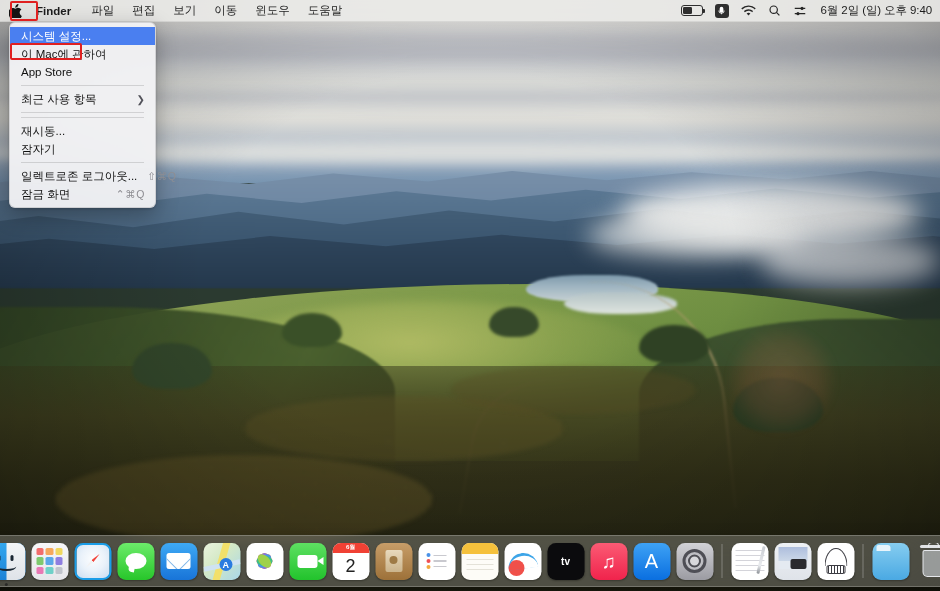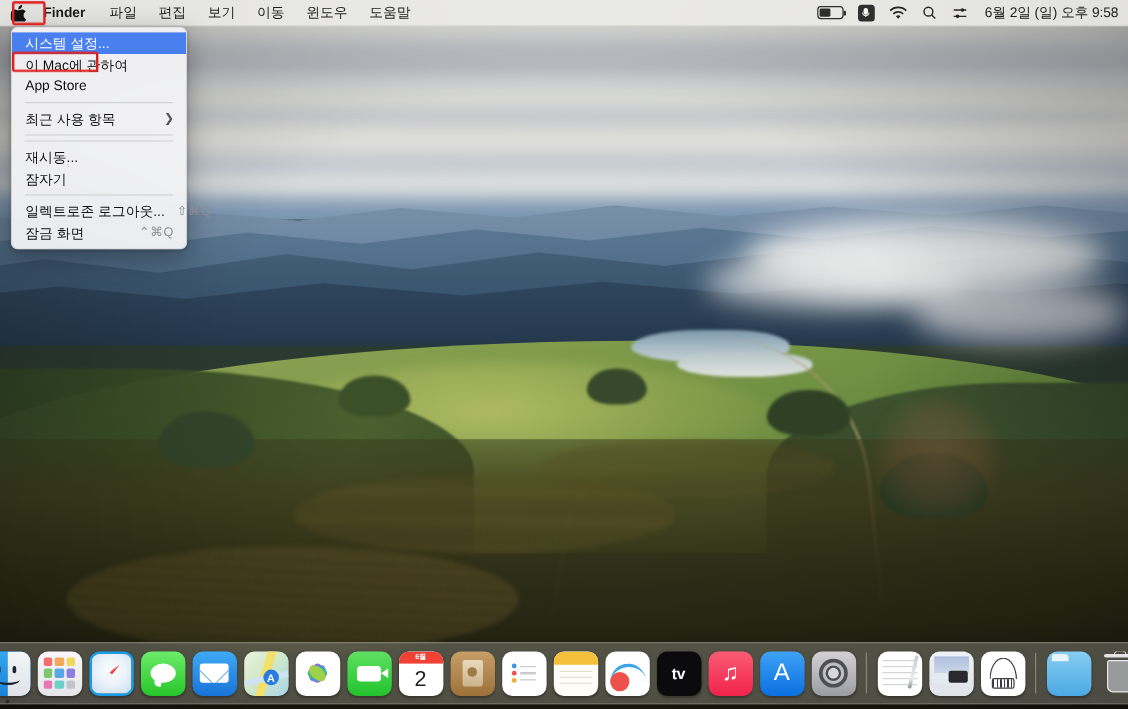--- a/index.html
+++ b/index.html
@@ -560,21 +560,21 @@
     background: #f0504a;
   }
   .ic-freeform .wave {
     position: absolute; left: 3px; top: 10px;
     width: 30px; height: 16px;
     border-top: 3px solid #3da5e8;
     border-radius: 50% 50% 0 0 / 100% 100% 0 0;
     transform: rotate(-8deg);
   }
 
-  .ic-tv { background: #0b0b0d; color: #fff; font-size: 13px; font-weight: 600; }
+  .ic-tv { background: #0b0b0d; color: #fff; font-size: 10px; font-weight: 600; }
 
   .ic-music { background: linear-gradient(to bottom,#fb5b74,#f0234c); }
   .ic-music .note { color: #fff; font-size: 19px; line-height: 1; }
 
   .ic-appstore { background: linear-gradient(to bottom,#3ea2f5,#0a6fe0); }
   .ic-appstore .a { color: #fff; font-size: 20px; font-weight: 300; line-height: 1; }
 
   .ic-syssettings { background: linear-gradient(to bottom,#d2d2d6,#9b9ba2); }
   .ic-syssettings .gear {
     width: 24px; height: 24px; border-radius: 50%;
@@ -757,21 +757,21 @@
       </div>
 
       <div class="mb-ico">
         <svg width="14" height="14" viewBox="0 0 24 24" fill="none" stroke="#262626" stroke-width="2">
           <path d="M3 7.5h18M3 16.5h18"></path>
           <circle cx="15.5" cy="7.5" r="2.6" fill="#262626" stroke="none"></circle>
           <circle cx="8.5" cy="16.5" r="2.6" fill="#262626" stroke="none"></circle>
         </svg>
       </div>
 
-      <div class="mb-clock">6월 2일 (일) 오후 9:58</div>
+      <div class="mb-clock">6월 2일 (일) 오후 9:40</div>
     </div>
   </div>
 
   <div class="apple-menu">
 
     <div class="am-row selected">
       <span class="label">시스템 설정...</span>
     </div>
 
     <div class="am-row">

